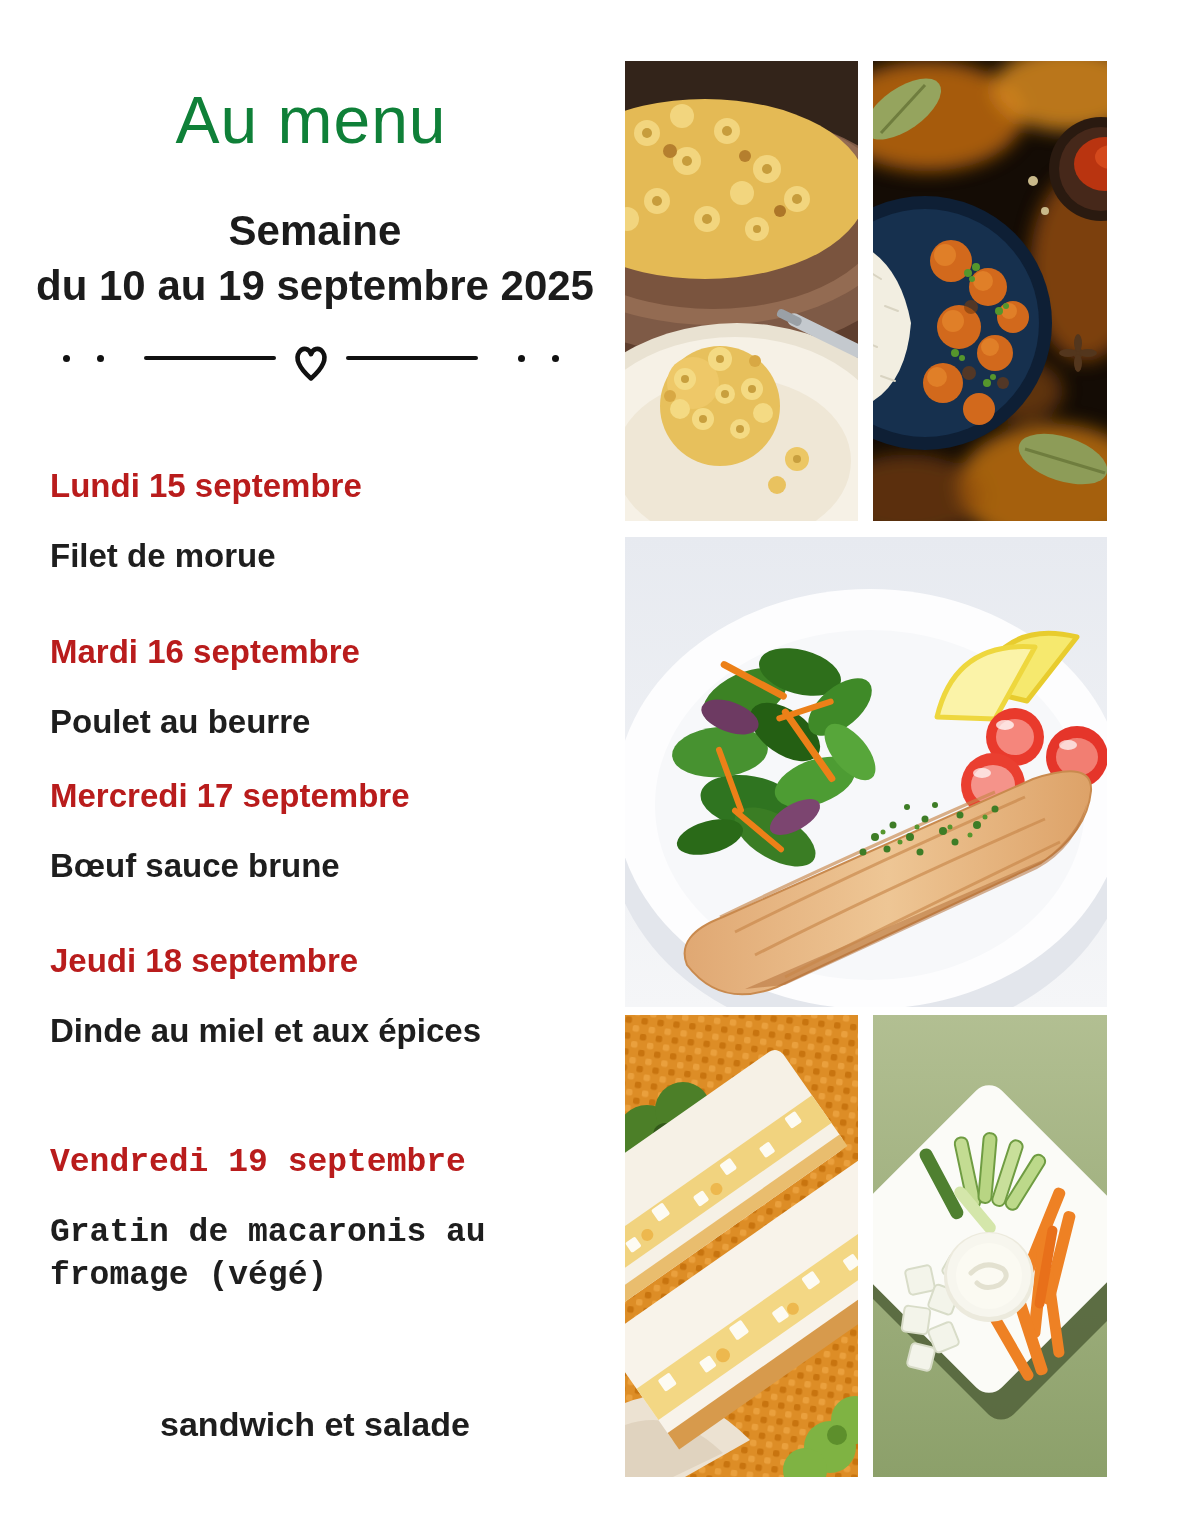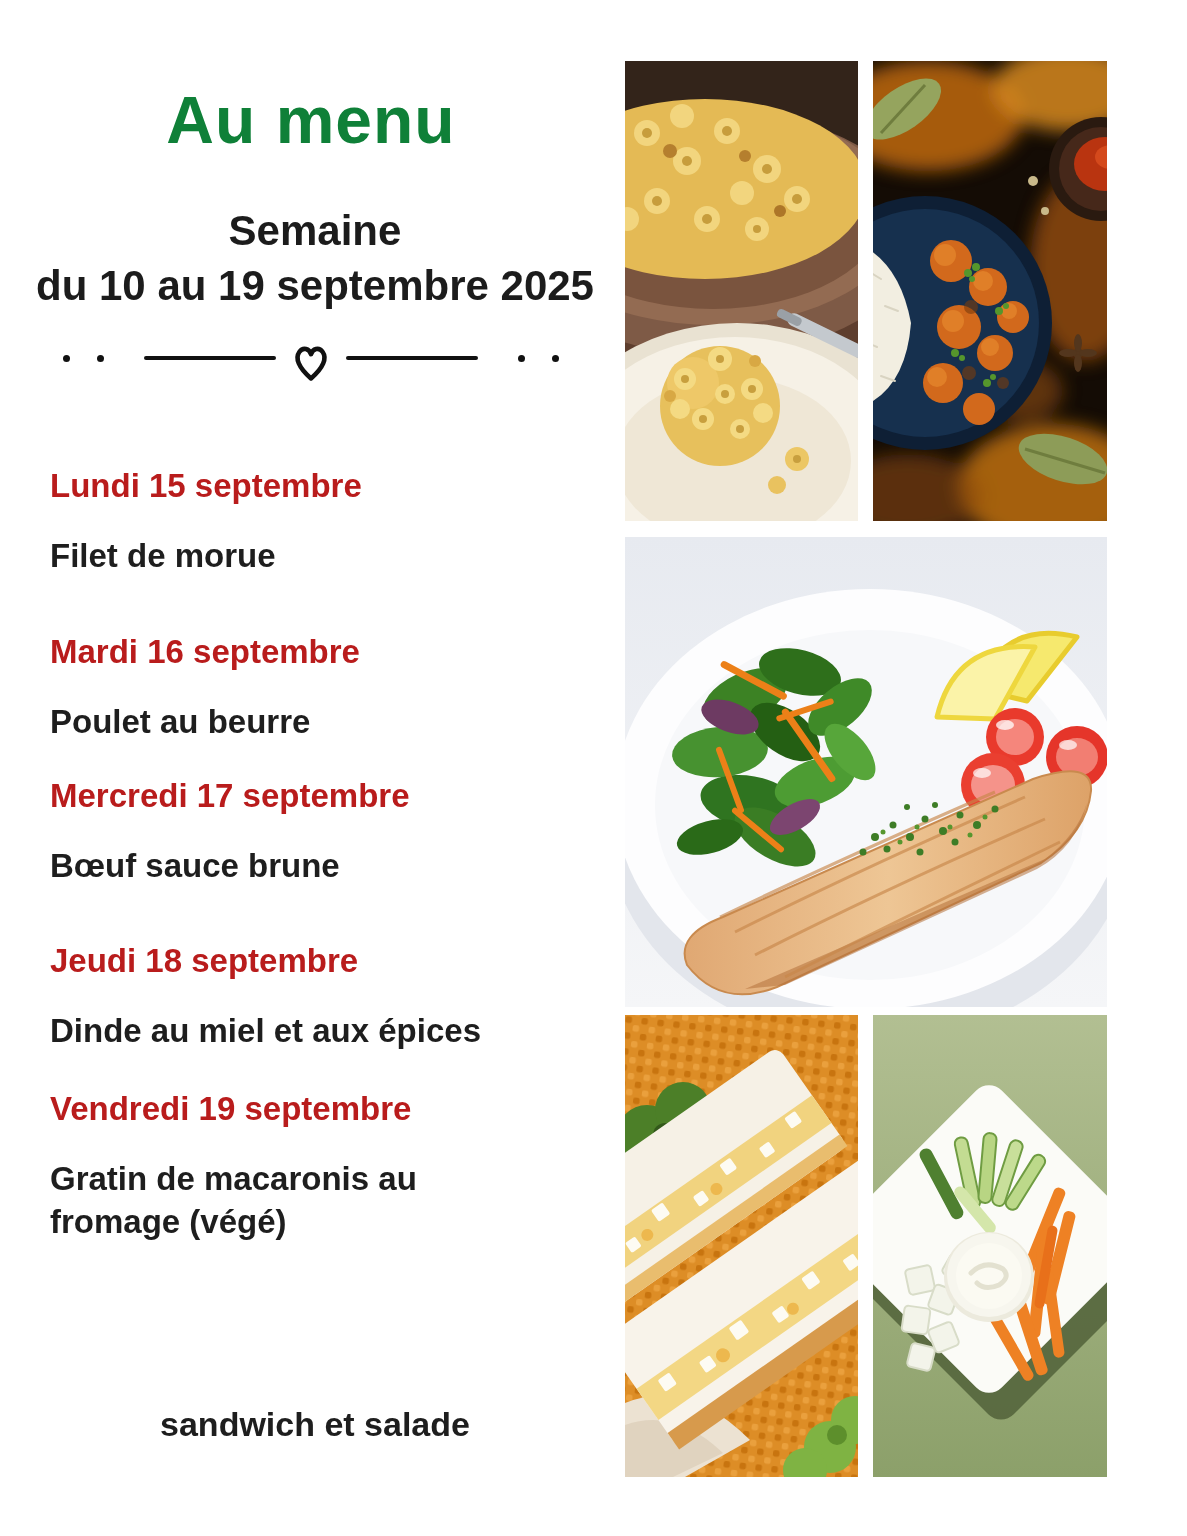--- a/index.html
+++ b/index.html
@@ -7,42 +7,42 @@
     width:1187px;height:1536px;background:#ffffff;
     font-family:"Liberation Sans", sans-serif;
     position:relative;overflow:hidden;
     -webkit-font-smoothing:antialiased;
   }
   .page{position:absolute;inset:0;}
 
   
   .title{
     position:absolute;left:0;top:82px;width:622px;
-    text-align:center;font-size:66px;font-weight:bold;
+    text-align:center;font-size:66px;font-weight:normal;
     letter-spacing:1px;color:#0f8038;
   }
   .subtitle{
     position:absolute;left:0;top:203px;width:630px;
     text-align:center;font-size:42px;font-weight:bold;
     color:#1c1c1c;line-height:55px;
   }
   .divider{
     position:absolute;left:0;top:330px;width:622px;height:56px;
     display:flex;align-items:center;justify-content:center;
   }
   .dot{width:7px;height:7px;border-radius:50%;background:#111;flex:none;}
   .d-gap-s{width:27px;flex:none;}
   .d-gap-m{width:31px;flex:none;}
   .d-line{width:132px;height:4px;border-radius:2px;background:#111;flex:none;margin:0 9px;}
   .heart{width:52px;height:52px;flex:none;margin-top:8px;}
 
   .day{position:absolute;left:50px;width:480px;}
   .day-label{font-size:33px;font-weight:bold;color:#b91c1c;line-height:40px;}
   .day-dish{font-size:33px;font-weight:bold;color:#1e1e1e;line-height:43px;margin-top:28px;max-width:465px;}
-  #day0{top:466px;} #day1{top:632px;} #day2{top:776px;} #day3{top:941px;} #day4{top:1089px;}
+  #day0{top:466px;} #day1{top:632px;} #day2{top:776px;} #day3{top:941px;} #day4{top:1143px;font-family:Liberation Mono, monospace;}
 
   .note{
     position:absolute;left:10px;top:1314px;width:610px;
     text-align:center;font-size:34px;font-weight:bold;color:#1e1e1e;
     line-height:44px;white-space:pre-wrap;
   }
 
   
   .photos{position:absolute;left:625px;top:61px;width:482px;height:1416px;}
   .photo{position:absolute;overflow:hidden;background:#ddd;}

